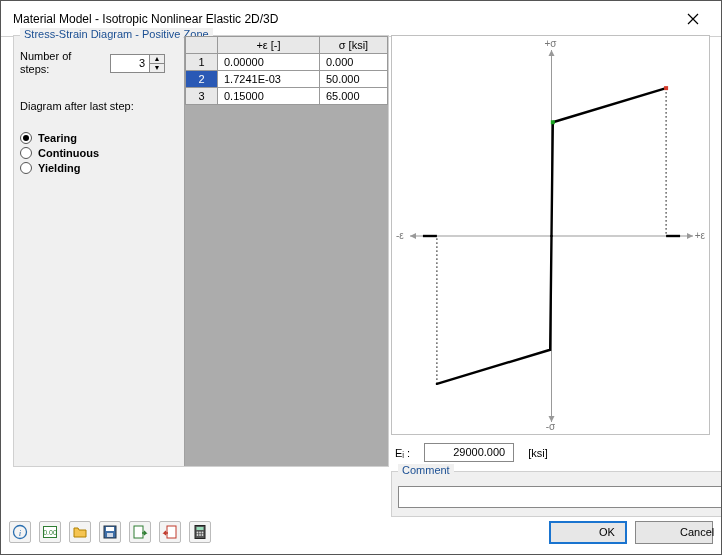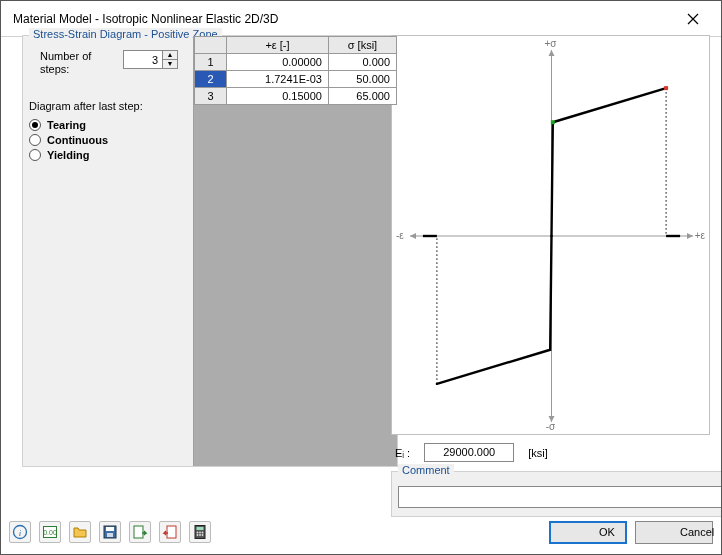--- a/index.html
+++ b/index.html
@@ -9,61 +9,61 @@
   .titlebar { height: 36px; background: #fff; display: flex; align-items: center; padding: 0 8px 0 12px; border-bottom: 1px solid #d0d0d0; }
   .titlebar .title { flex: 1; font-size: 12px; color: #000; }
   .titlebar .close { width: 40px; height: 28px; display: flex; align-items: center; justify-content: center; cursor: pointer; }
 
   .content { position: absolute; top: 28px; left: 8px; right: 8px; bottom: 42px; }
 
   
   .groupbox { position: absolute; border: 1px solid #d0d0d0; background: #f0f0f0; }
   .groupbox .legend { position: absolute; top: -8px; left: 6px; background: #f0f0f0; padding: 0 4px; color: #1b4f93; }
 
-  .left-group { top: 6px; left: 13px; width: 376px; height: 432px; }
+  .left-group { top: 6px; left: 4px; width: 376px; height: 432px; }
   .left-group .legend { background: #f0f0f0; }
 
   .ctrl-col { position: absolute; top: 14px; left: 6px; width: 160px; }
-  .ctrl-col .row { display: flex; align-items: flex-start; gap: 13px; margin-bottom: 6px; margin-left: 11px; }
+  .ctrl-col .row { display: flex; align-items: center; gap: 20px; margin-bottom: 6px; }
   .numsteps-label { width: 70px; line-height: 1.2; }
   .stepper { display: inline-flex; border: 1px solid #888; background: #fff; height: 19px; }
   .stepper input { width: 38px; border: none; text-align: right; padding-right: 4px; font: inherit; outline: none; }
   .stepper .spb { display: flex; flex-direction: column; border-left: 1px solid #888; }
   .stepper .spb div { width: 14px; height: 9px; font-size: 7px; line-height: 8px; text-align: center; background: #eee; border-bottom: 1px solid #888; cursor: pointer; }
   .stepper .spb div:last-child { border-bottom: none; }
 
   .radio-group { margin-top: 24px; }
-  .radio-group .hdr { margin-bottom: 5px; line-height: 1.2; }
+  .radio-group .hdr { margin-bottom: 18px; line-height: 1.2; }
   .radio-row { display: flex; align-items: center; gap: 6px; margin: 3px 0; cursor: pointer; font-weight: bold; }
   .radio { width: 12px; height: 12px; border: 1px solid #555; border-radius: 50%; display: inline-flex; align-items: center; justify-content: center; background: #fff; }
   .radio.checked::after { content: ""; width: 6px; height: 6px; background: #000; border-radius: 50%; }
 
   
   .tbl-wrap { position: absolute; top: 0; left: 170px; right: 0; bottom: 0; background: #aaa; border-left: 1px solid #a0a0a0; }
   table.grid { border-collapse: collapse; width: 100%; background: #aaa; }
   table.grid th, table.grid td { border: 1px solid #999; background: #fff; height: 17px; padding: 0 6px; font-size: 11px; }
   table.grid th { background: #e8e8e8; font-weight: normal; text-align: center; }
   table.grid th.rowhdr, table.grid td.rowhdr { background: #e8e8e8; text-align: center; width: 32px; }
-  table.grid td.val { text-align: right; }
+  table.grid td.val { text-align: left; }
   table.grid tr.sel td.rowhdr { background: #2a59b5; color: #fff; }
   .tbl-bg { position: absolute; top: 0; left: 0; right: 0; bottom: 0; background: #acacac; z-index: 0; }
   .tbl { position: relative; z-index: 1; }
 
   
   .chart-box { position: absolute; top: 6px; left: 382px; width: 319px; height: 400px; border: 1px solid #c0c0c0; background: #fff; }
   .axis-label { position: absolute; font-size: 10px; color: #777; }
   .axis-label.top { top: 2px; left: 50%; transform: translateX(-50%); }
   .axis-label.bottom { bottom: 2px; left: 50%; transform: translateX(-50%); }
   .axis-label.left { top: 50%; left: 4px; transform: translateY(-50%); }
   .axis-label.right { top: 50%; right: 4px; transform: translateY(-50%); }
 
   
   .ei-row { position: absolute; top: 414px; left: 382px; width: 319px; display: flex; align-items: center; gap: 14px; }
   .ei-row .lbl { padding-left: 4px; }
-  .ei-row .box { border: 1px solid #888; background: #fff; min-width: 90px; height: 19px; padding: 2px 8px; text-align: center; }
+  .ei-row .box { border: 1px solid #888; background: #fff; min-width: 90px; height: 19px; padding: 2px 8px; text-align: right; }
   .ei-row .unit { }
 
   
   .comment-group { top: 442px; left: 382px; width: 380px; height: 46px; text-decoration: underline; }
   .comment-group input { position: absolute; top: 14px; left: 6px; right: 6px; width: calc(100% - 12px); height: 22px; border: 1px solid #888; font: inherit; padding: 2px 4px; }
 
   
   .btnbar { position: absolute; left: 8px; right: 8px; bottom: 8px; height: 28px; display: flex; align-items: center; }
   .btnbar .icons { display: flex; gap: 8px; }
   .btnbar .icons .ico { width: 22px; height: 22px; border: 1px solid #bbb; background: #f4f4f4; display: flex; align-items: center; justify-content: center; cursor: pointer; border-radius: 2px; }

